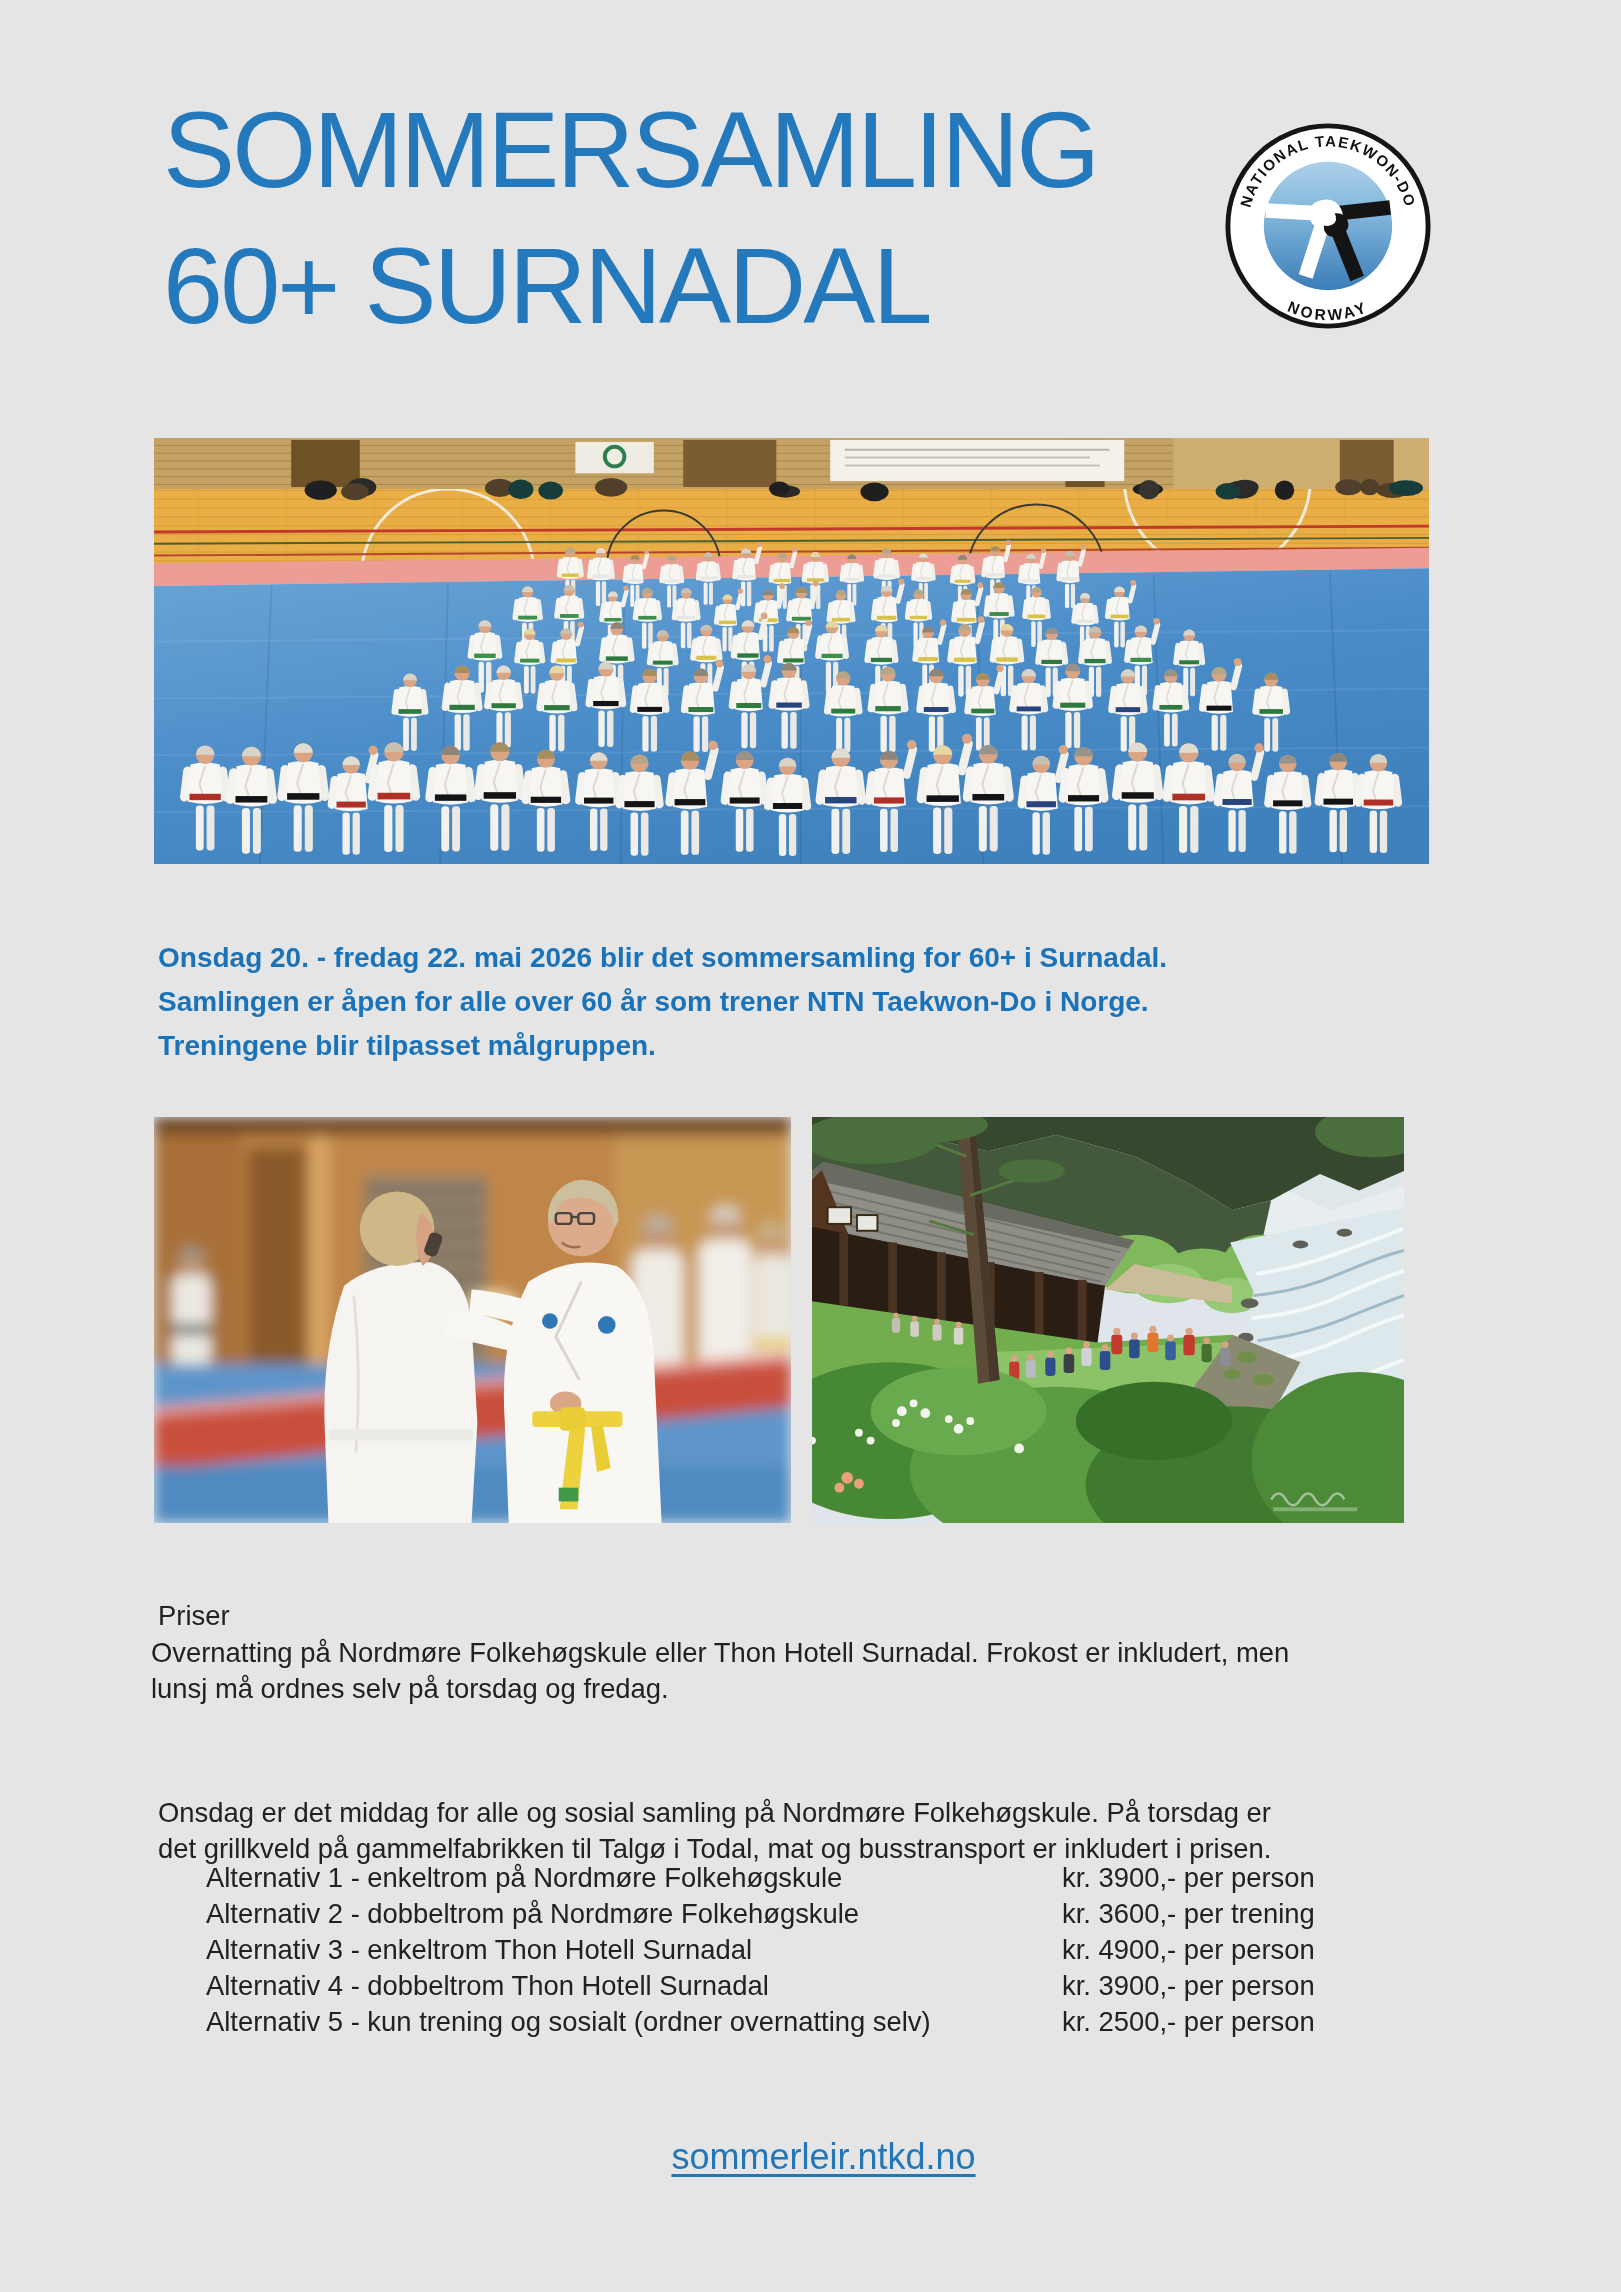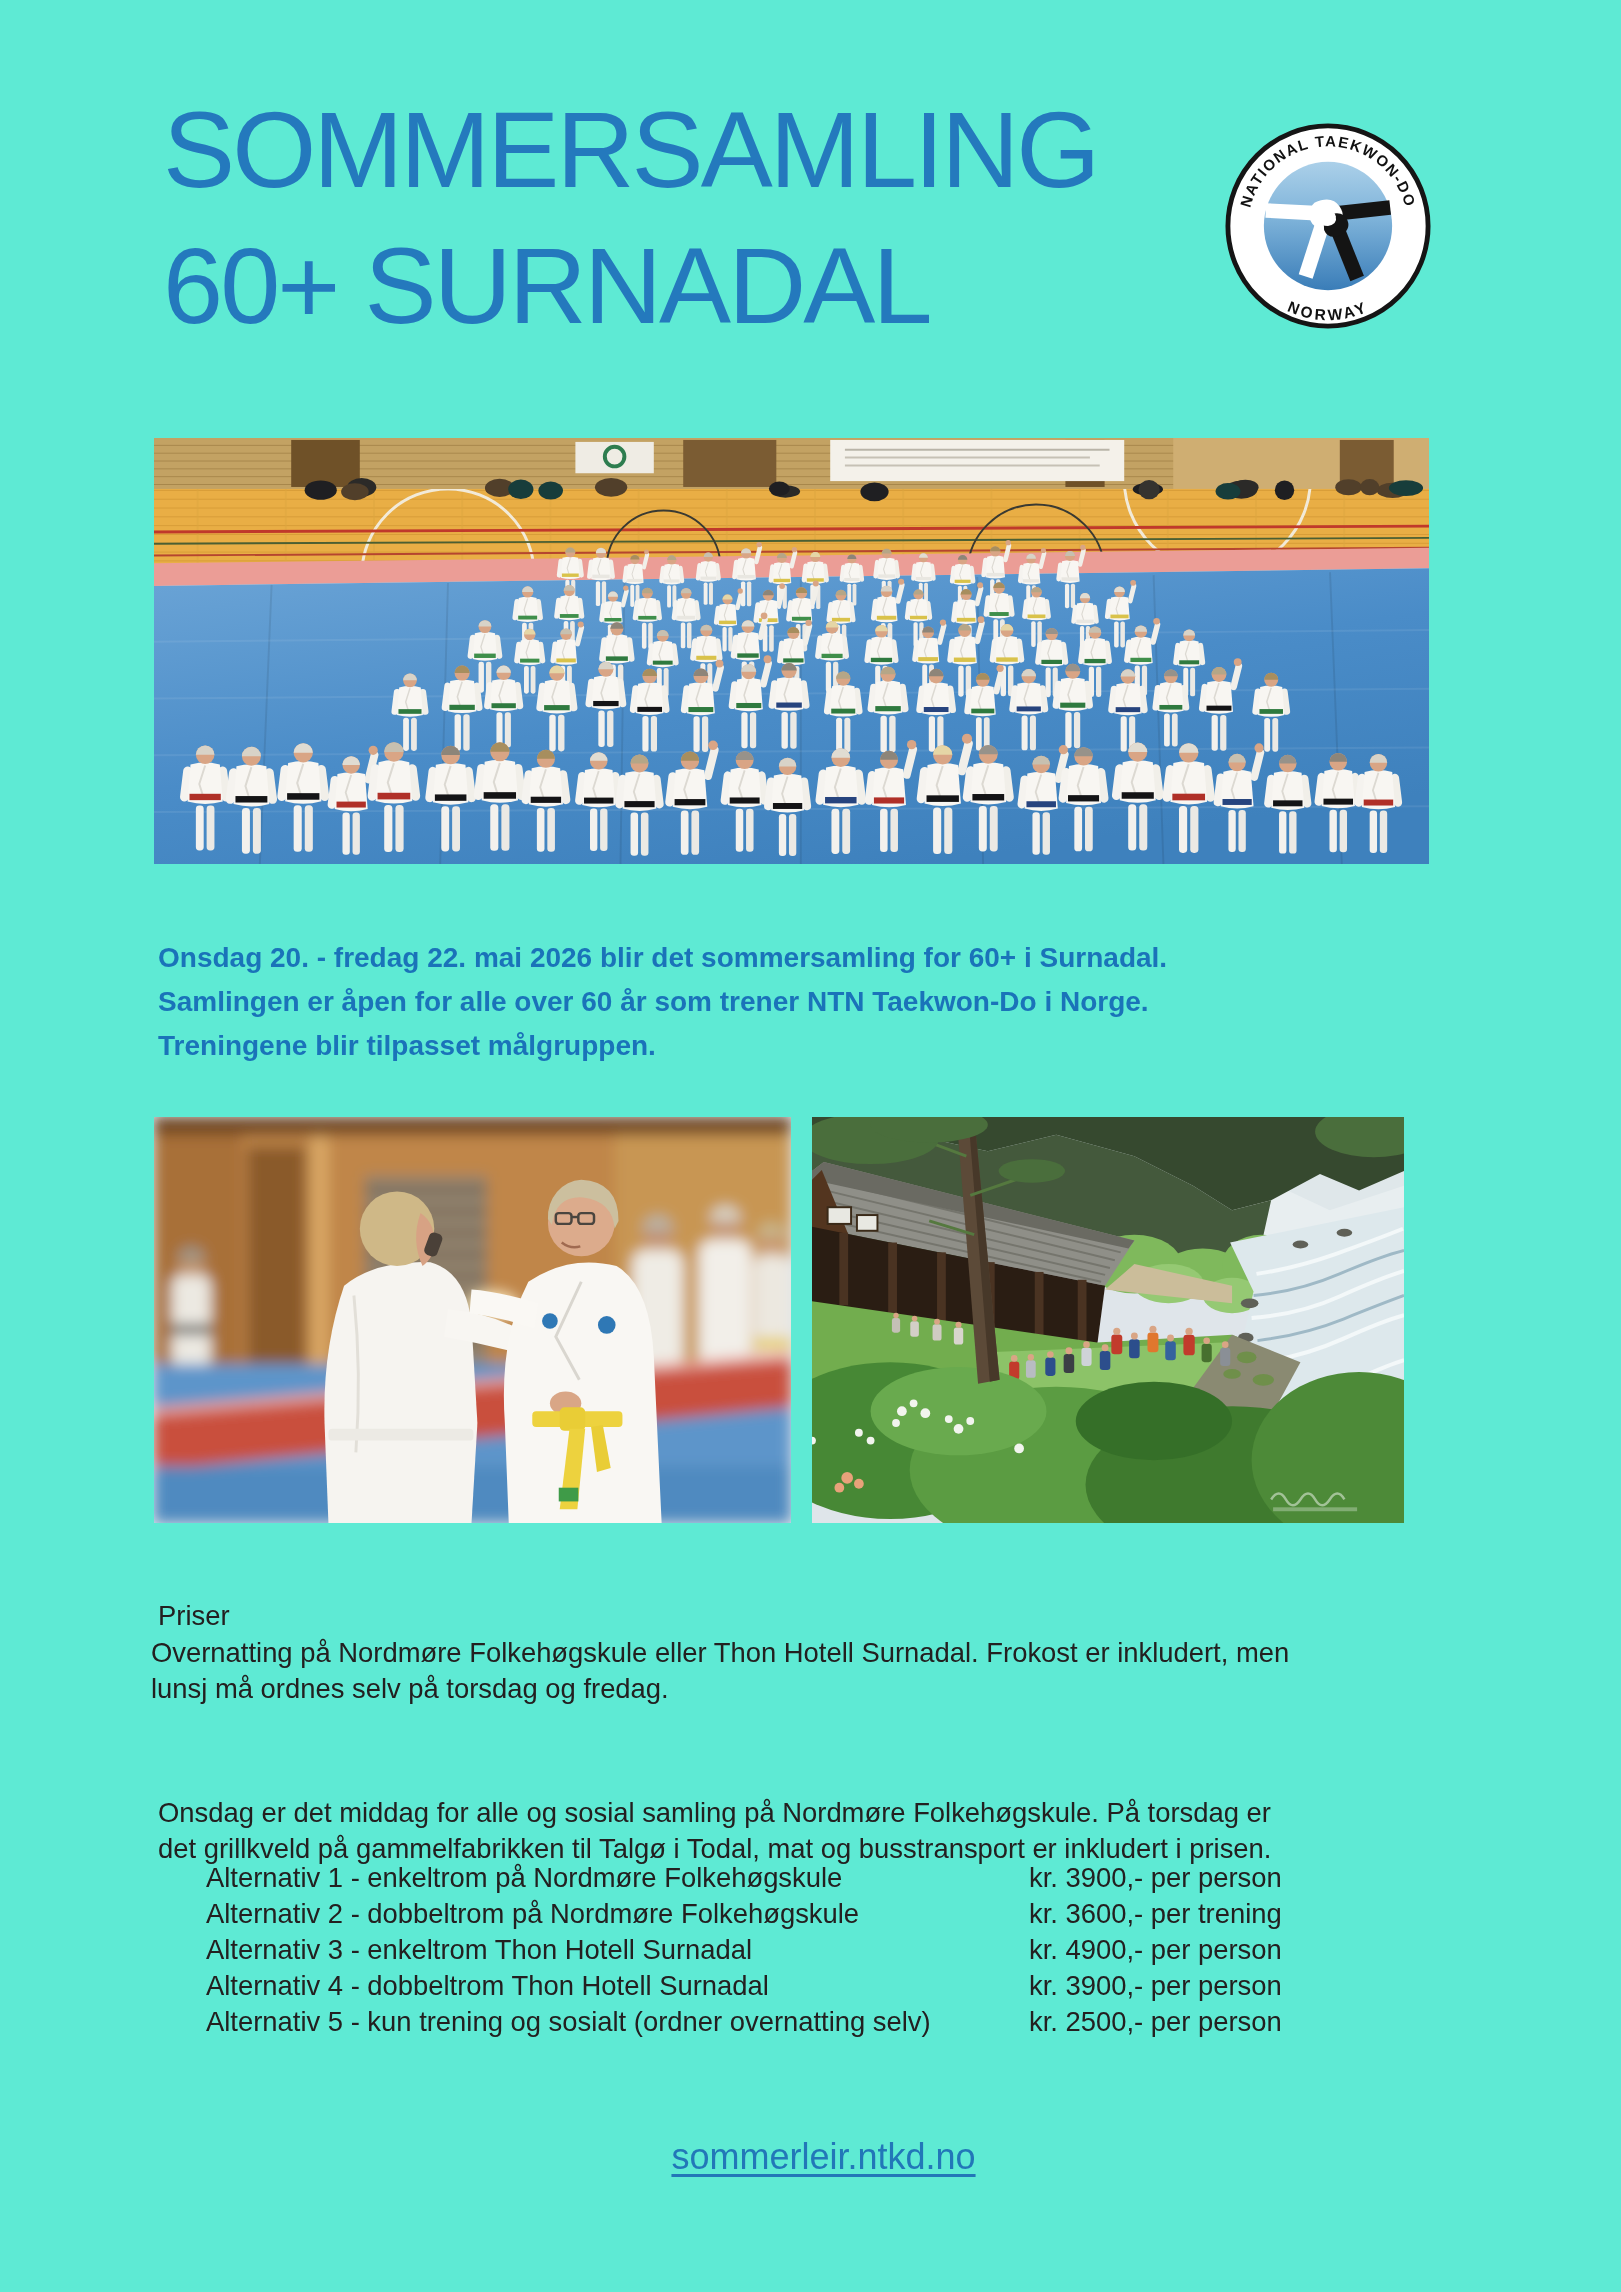--- a/index.html
+++ b/index.html
@@ -1,18 +1,18 @@
 <!DOCTYPE html>
 <html><head>
 <meta charset="utf-8">
 <style>
   * { margin:0; padding:0; box-sizing:border-box; }
   body { width:1621px; height:2293px; background:#ffffff; position:relative;
          font-family:"Liberation Sans", sans-serif; }
-  .page { position:absolute; inset:0; background:#5eead4; overflow:hidden; }
+  .page { position:absolute; inset:0; background:#e5e5e5; overflow:hidden; }
 
   .title { position:absolute; left:163px; top:82px; color:#2479bd;
            font-size:108px; line-height:136px; letter-spacing:-2.9px; font-weight:400; white-space:nowrap; }
 
   .logo { position:absolute; left:1225px; top:123px; width:206px; height:206px; }
 
   .photo { position:absolute; overflow:hidden; background:#dfe5ea; }
   .photo svg { display:block; width:100%; height:100%; }
   #group-photo { left:154px; top:438px; width:1275px; height:426px; }
   #left-photo  { left:154px; top:1117px; width:637px; height:406px; }
@@ -22,21 +22,21 @@
            color:#1a73b9; font-size:28px; line-height:44px; font-weight:700; }
 
   .body-text { color:#232020; font-size:27.4px; line-height:36px; }
   .priser-heading { position:absolute; left:158px; top:1598px; font-weight:700; }
   .para1 { position:absolute; left:151px; top:1635px; width:1318px; }
   .para2 { position:absolute; left:158px; top:1795px; width:1318px; }
 
   .alts { position:absolute; left:158px; top:1860px; width:1318px; }
   .alt-row { position:relative; height:36px; }
   .alt-label { position:absolute; left:0;margin-left:48px; }
-  .alt-price { position:absolute; left:871px; }
+  .alt-price { position:absolute; left:904px; }
 
   .footer { position:absolute; left:0; top:2136px; width:1621px; text-align:center; }
   .footer a { color:#2277b8; font-size:36px; text-decoration:underline; text-underline-offset:4.9px;margin-left:26px; }
 </style>
 </head>
 <body>
 
 <div class="page">
 
   <div class="title">

